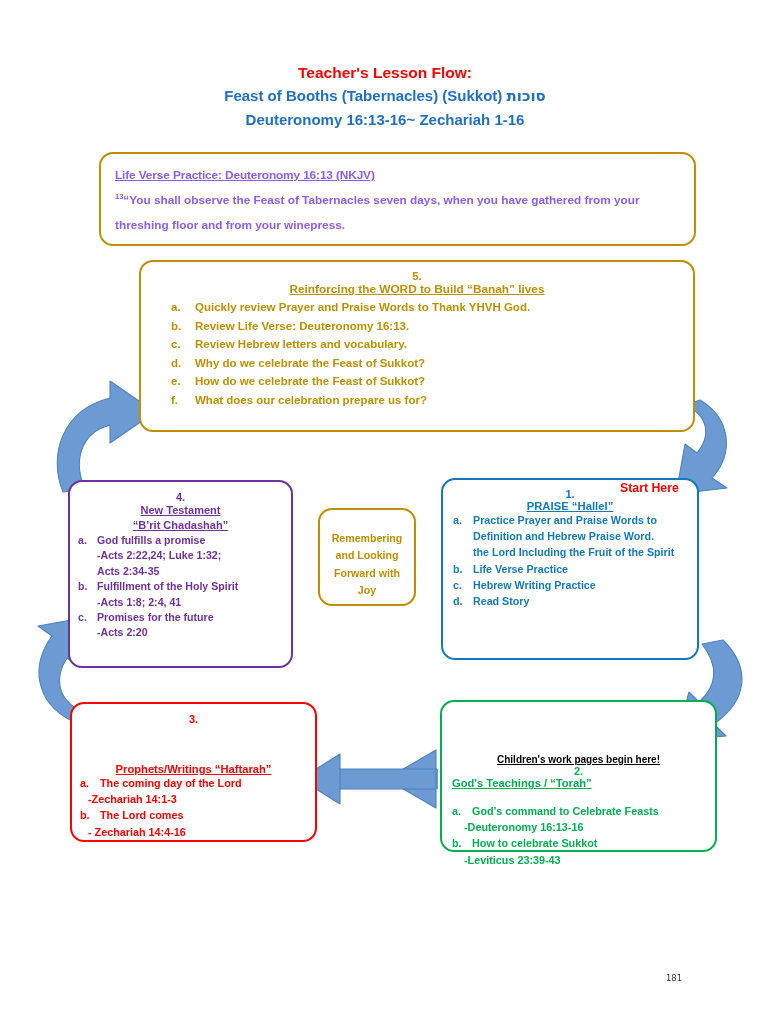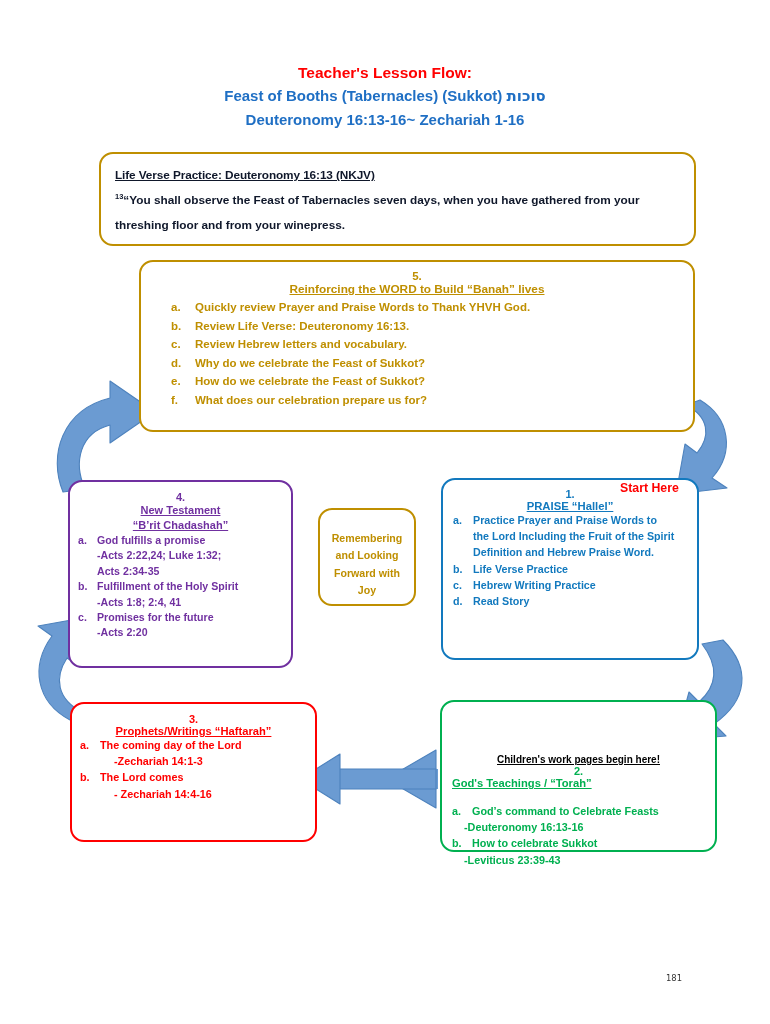--- a/index.html
+++ b/index.html
@@ -29,21 +29,21 @@
   .box{position:absolute;border-style:solid;border-radius:14px;background:#fff;box-sizing:border-box;}
 
   
   .ls{display:flex;align-items:flex-start;}
   .ls .mk{flex:0 0 auto;font-weight:bold;}
   .ls .tx{font-weight:bold;}
 
   
   #life-verse{
     left:99px;top:152px;width:597px;height:94px;
-    border-color:#bf8f00;border-width:2.2px;color:#0f172a;
+    border-color:#bf8f00;border-width:2.2px;color:#8b5cf6;
     padding:14px 16px 0 14px;
   }
   #life-verse .lv-head{font-size:11.8px;font-weight:bold;text-decoration:underline;letter-spacing:-.1px;}
   #life-verse .lv-body{font-size:11.8px;font-weight:bold;line-height:25px;margin-top:2px;}
   #life-verse .sup{font-size:7.5px;vertical-align:super;font-weight:bold;}
 
   
   #box5{
     left:139px;top:260px;width:556px;height:172px;
     border-color:#bf8f00;border-width:2.2px;color:#bf8f00;
@@ -91,24 +91,24 @@
     font-size:12.3px;font-weight:bold;white-space:nowrap;
   }
 
   
   #box3{
     left:70px;top:702px;width:247px;height:140px;
     border-color:#ff0000;border-width:2.6px;color:#ff0000;
     padding:9px 0 0 0;
   }
   #box3 .num{font-size:11px;font-weight:bold;text-align:center;}
-  #box3 .hl{font-size:11.2px;font-weight:bold;text-align:center;text-decoration:underline;}
+  #box3 .hl{font-size:11.2px;font-weight:bold;text-align:center;text-decoration:underline;margin-top:38px;}
   #box3 .ls{font-size:10.8px;line-height:16.2px;padding-left:8px;}
   #box3 .mk{width:20px;}
-  #box3 .sub{font-size:10.8px;font-weight:bold;line-height:16.2px;padding-left:42px;}
+  #box3 .sub{font-size:10.8px;font-weight:bold;line-height:16.2px;padding-left:16px;}
 
   
   #box2{
     left:440px;top:700px;width:277px;height:152px;
     border-color:#00b050;border-width:2.6px;color:#00b050;
     padding:8px 0 0 0;
   }
   #box2 .kids{font-size:10px;font-weight:bold;text-align:center;text-decoration:underline;color:#000000;margin-top:44px;}
   #box2 .num{font-size:11px;font-weight:bold;text-align:center;}
   #box2 .hl{font-size:11.2px;font-weight:bold;text-decoration:underline;padding-left:10px;}
@@ -281,22 +281,22 @@
   </div>
 
   <div class="box" id="box1">
     <div class="num">1.</div>
     <div class="hl">PRAISE “Hallel”</div>
     <div>
       <div class="ls">
           <span class="mk">a.</span>
           <span class="tx">Practice Prayer and Praise Words to</span>
         </div>
+      <div class="sub">Definition and Hebrew Praise Word.</div>
       <div class="sub">the Lord Including the Fruit of the Spirit</div>
-      <div class="sub">Definition and Hebrew Praise Word.</div>
       <div class="ls">
           <span class="mk">b.</span>
           <span class="tx">Life Verse Practice</span>
         </div>
       <div class="ls">
           <span class="mk">c.</span>
           <span class="tx">Hebrew Writing Practice</span>
         </div>
       <div class="ls">
           <span class="mk">d.</span>

